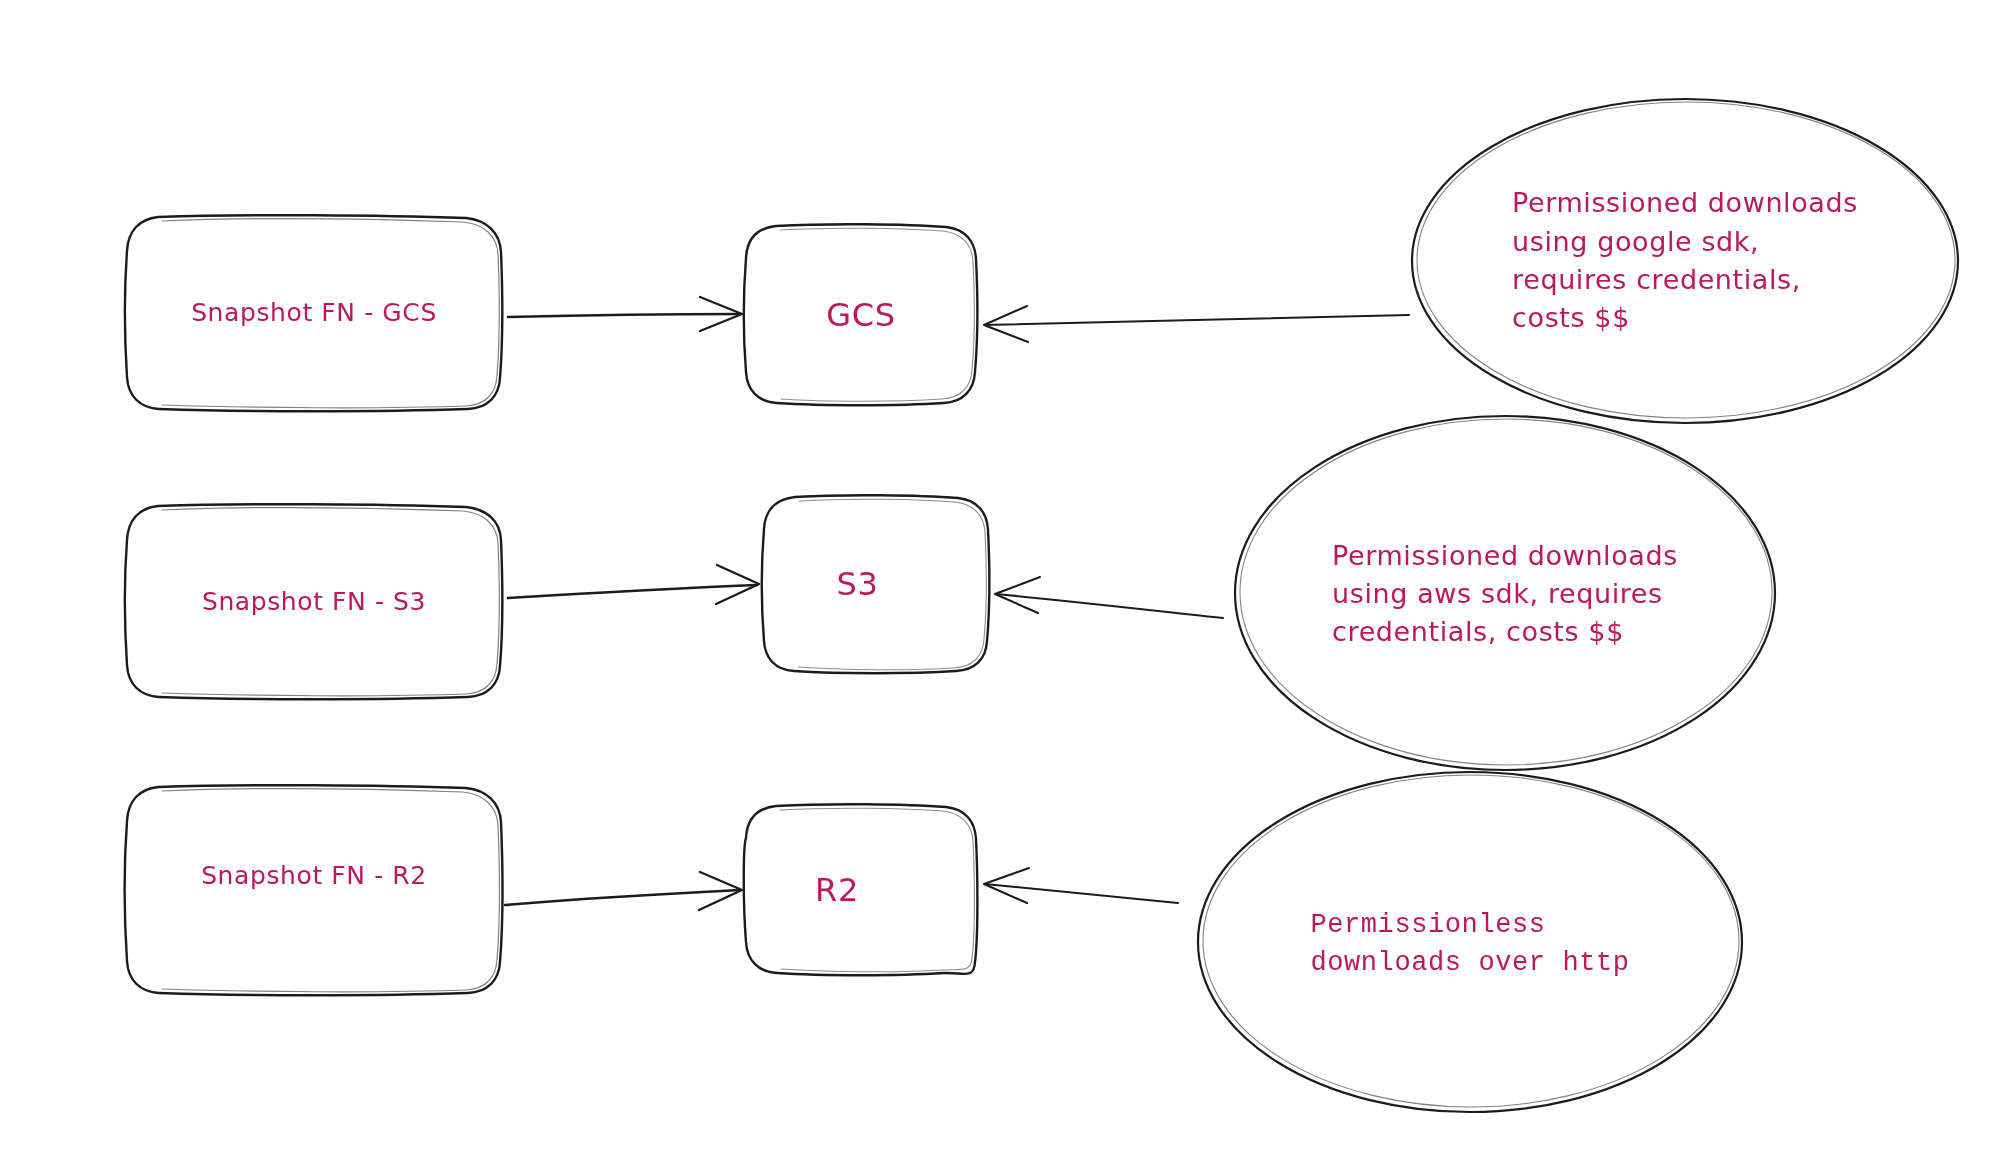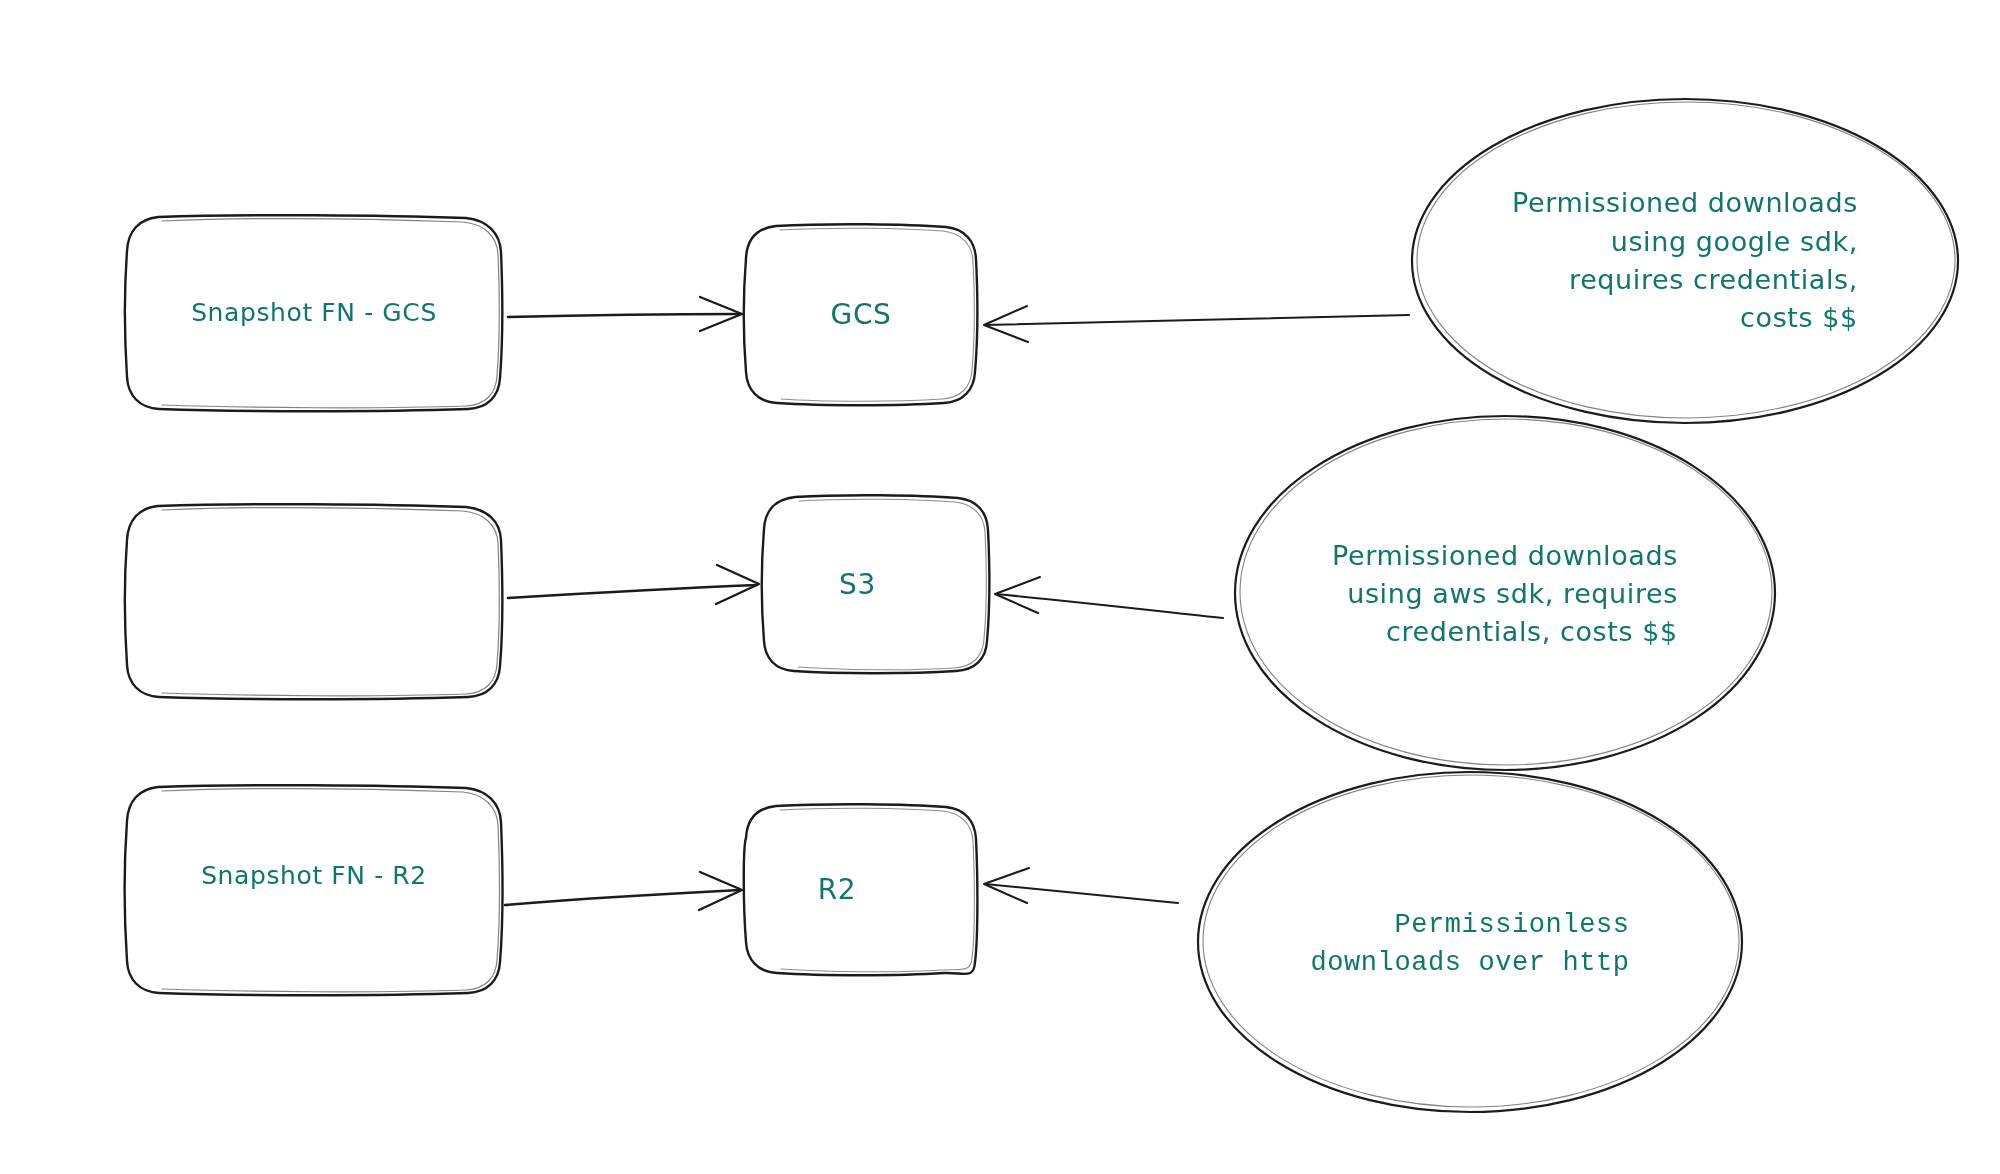--- a/index.html
+++ b/index.html
@@ -36,33 +36,33 @@
   .box-stroke { stroke-width: 2.4; }
   .ellipse-stroke { stroke-width: 2.2; }
   .arrow-stroke { stroke-width: 2.6; }
   .arrow-head { stroke-width: 2.4; fill: none; }
 
   .node-label {
     position: absolute;
     display: flex;
     align-items: center;
     justify-content: center;
-    text-align: right;
-    color: #0f766e;
+    text-align: left;
+    color: #be185d;
     font-family: "DejaVu Sans", sans-serif;
     letter-spacing: 0.6px;
     line-height: 1.34;
     pointer-events: none;
     white-space: pre-line;
   }
   .label-box {
     font-size: 25px;
   }
   .label-store {
-    font-size: 28px;
+    font-size: 32px;
   }
   .label-note {
     font-size: 27px;
     line-height: 1.42;
   }
 </style>
 </head>
 <body>
 
 <div id="canvas">
@@ -213,20 +213,21 @@
 
   <div class="node-label label-box" style="left:127px; top:217px; width:374px; height:192px;">Snapshot FN - GCS</div>
 
   <div class="node-label label-store" style="left:746px; top:226px; width:230px; height:178px;">GCS</div>
 
   <div class="node-label label-note" style="left:1432px; top:161px; width:506px; height:200px;">Permissioned downloads
 using google sdk,
 requires credentials,
 costs $$</div>
 
+  <div class="node-label label-box" style="left:127px; top:506px; width:374px; height:192px;">Snapshot FN - S3</div>
 
   <div class="node-label label-store" style="left:764px; top:497px; width:187px; height:175px;">S3</div>
 
   <div class="node-label label-note" style="left:1252px; top:508px; width:506px; height:172px;">Permissioned downloads
 using aws sdk, requires
 credentials, costs $$</div>
 
   <div class="node-label label-box" style="left:127px; top:787px; width:374px; height:178px;">Snapshot FN - R2</div>
 
   <div class="node-label label-store" style="left:746px; top:806px; width:182px; height:168px;">R2</div>

